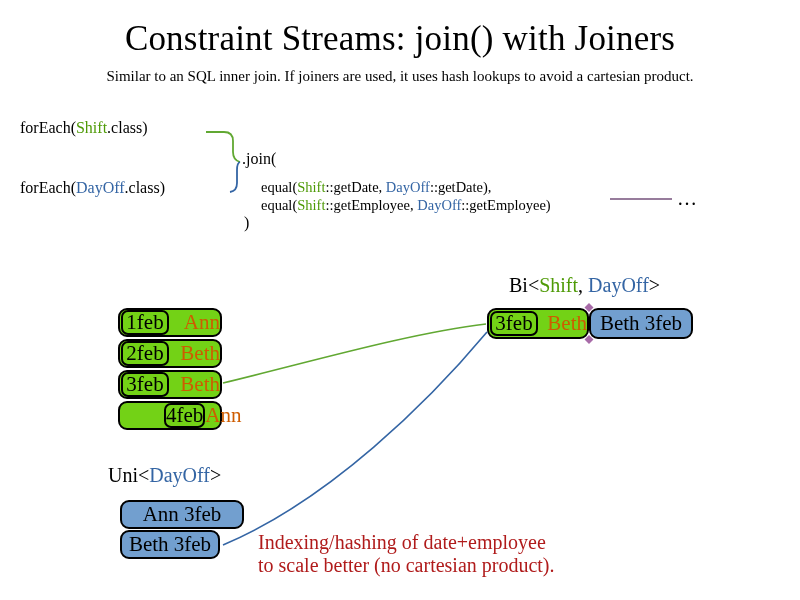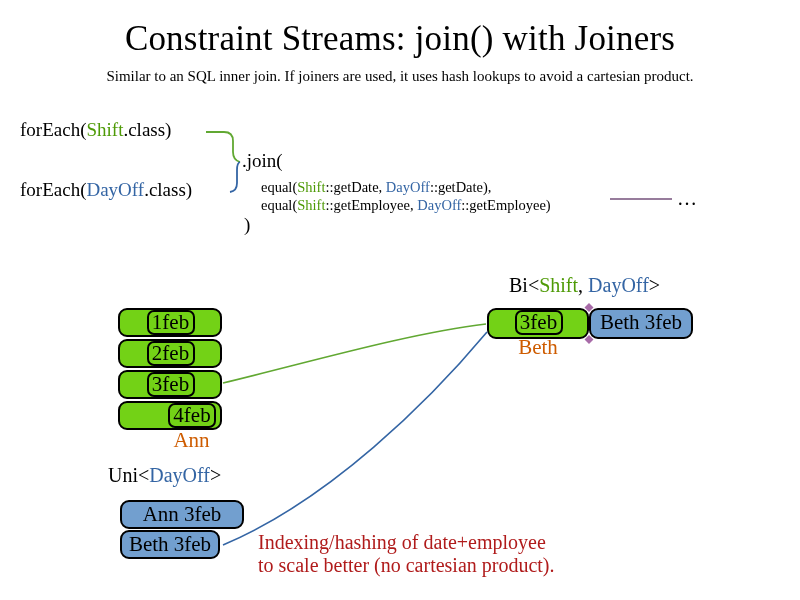--- a/index.html
+++ b/index.html
@@ -3,29 +3,29 @@
 <meta charset="utf-8">
 <style>
   html,body{margin:0;padding:0;background:#fff;}
   #slide{
     position:relative;width:800px;height:600px;background:#ffffff;overflow:hidden;
     font-family:Liberation Serif, serif;color:#000;
   }
   .abs{position:absolute;}
   .title{width:800px;text-align:center;top:19px;left:0;font-size:35px;letter-spacing:0.2px;}
   .subtitle{width:800px;text-align:center;top:68px;left:0;font-size:15px;}
-  .code-lg{font-size:19px;white-space:nowrap;}
+  .code-lg{font-size:16px;white-space:nowrap;}
   .code-sm{font-size:14.5px;white-space:nowrap;}
   .green-t{color:#4e9a06;}
   .blue-t{color:#3465a4;}
   .orange-t{color:#ce5c00;}
   .lbl{font-size:20px;white-space:nowrap;}
   .box{
     box-sizing:border-box;border:2px solid #000;border-radius:9px;
-    display:flex;align-items:center;z-index:2;flex-direction:column;
+    display:flex;align-items:center;z-index:2;
   }
   .green-fill{background:#73d216;}
   .blue-fill{background:#729fcf;}
   .row-font{font-size:21px;}
   .datebox{
     box-sizing:border-box;border:2px solid #000;border-radius:7px;
     height:25px;width:48px;margin-left:1px;display:flex;align-items:center;justify-content:center;
     background:transparent;
   }
   .namecell{flex:1;text-align:right;}

